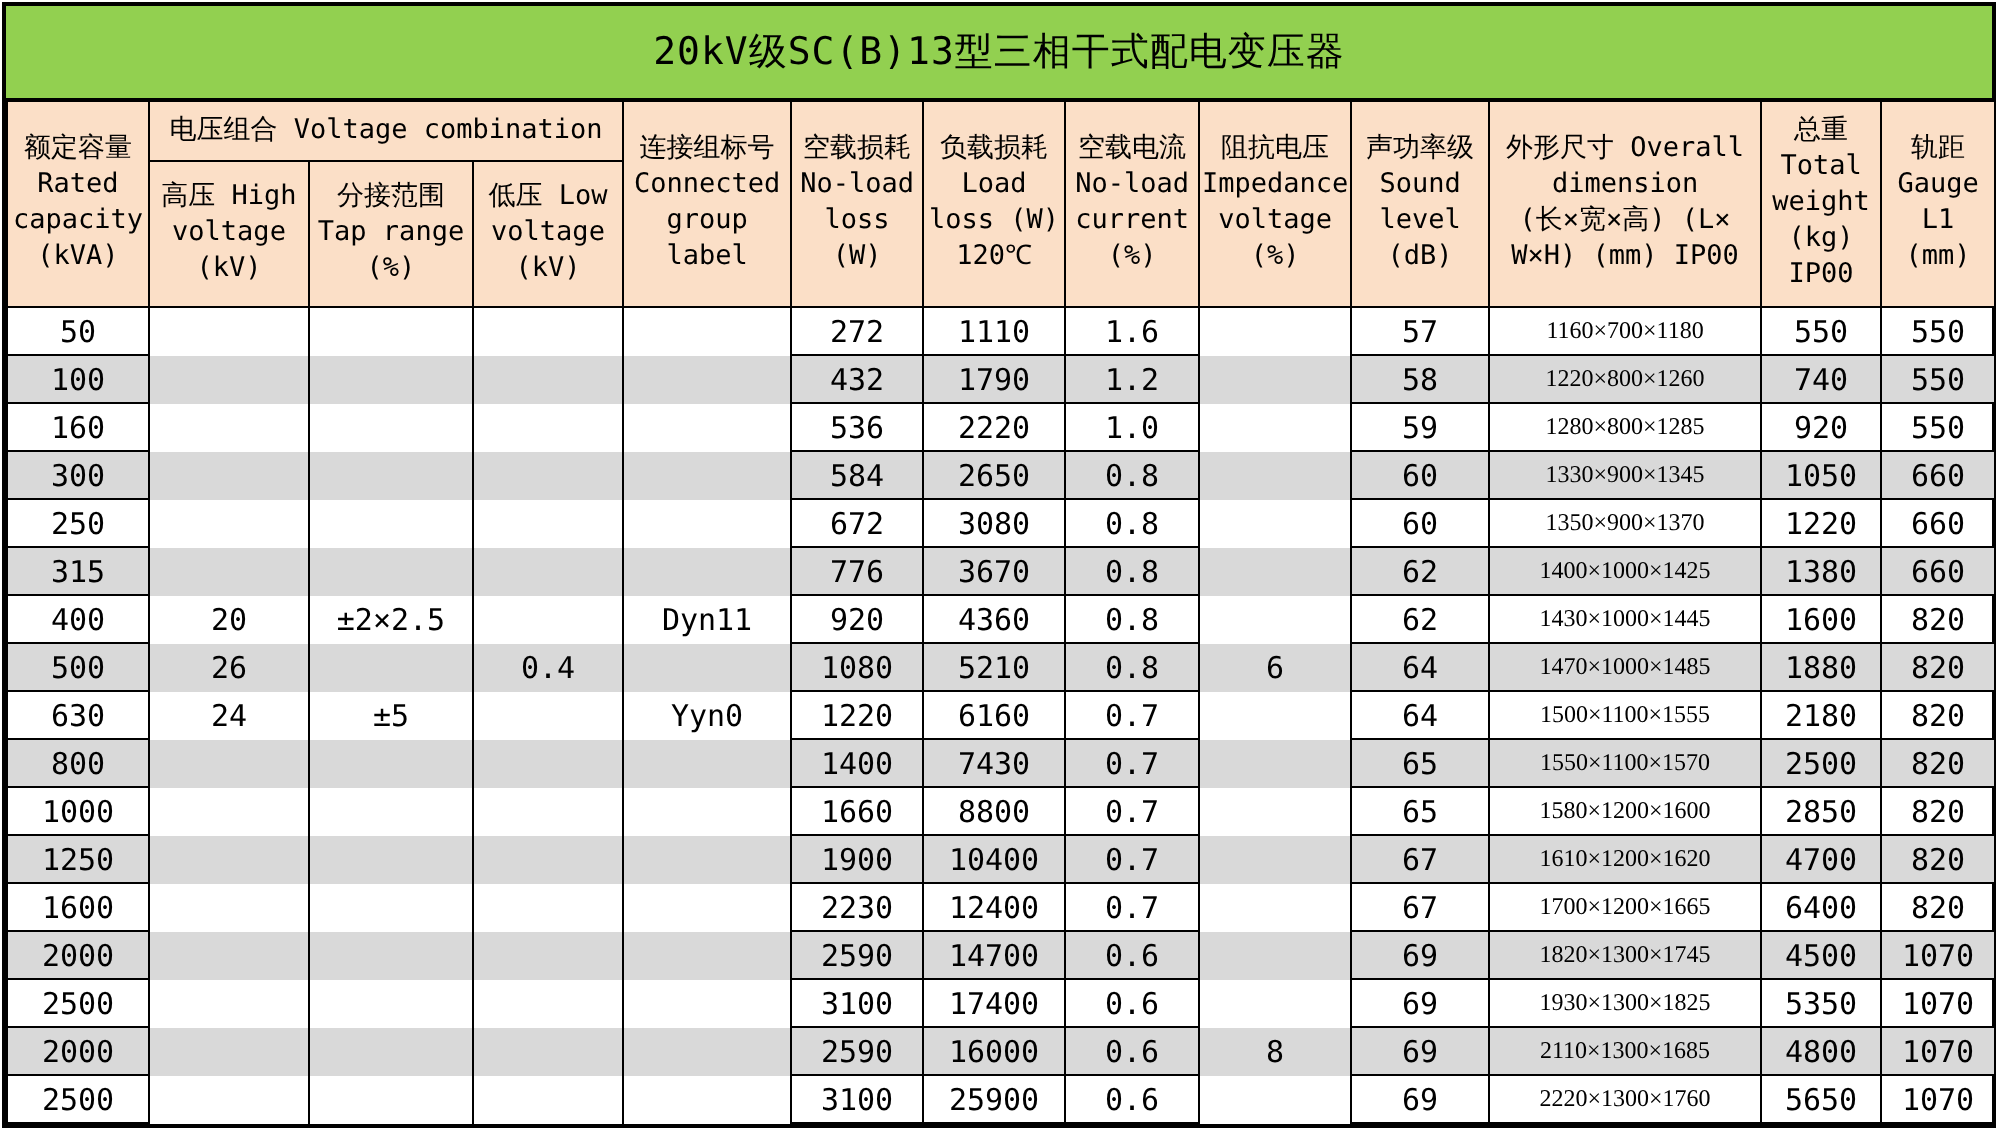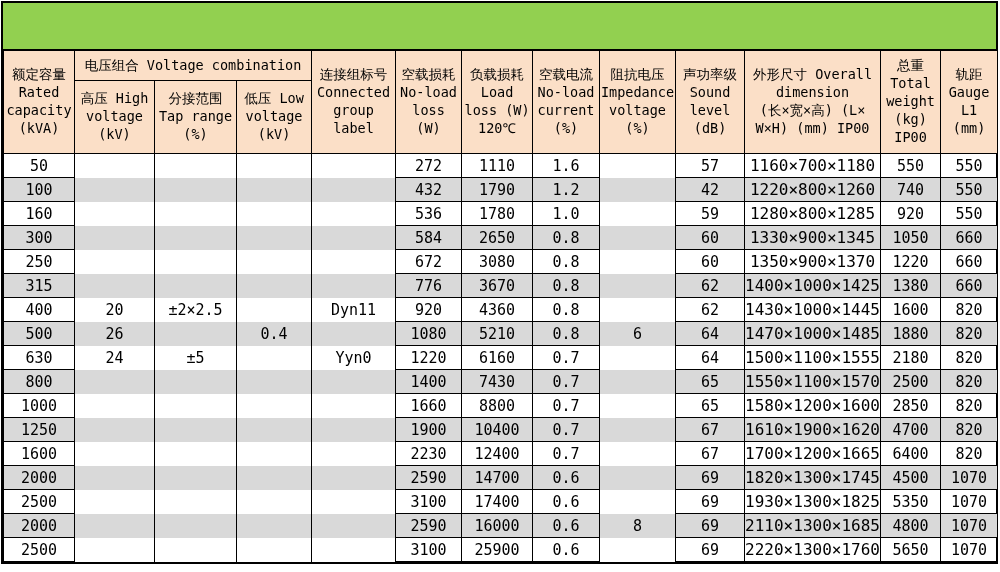--- a/index.html
+++ b/index.html
@@ -45,33 +45,34 @@
     padding: 1px 0;
   }
   tr.head-row-1 { height: 30px; }
   tr.head-row-2 { height: 73px; }
   tbody tr { height: 24px; }
   tbody td {
     font-size: 15px;
     padding: 0;
     white-space: nowrap;
   }
-  tbody td.dim { font-size: 16px; }
+  tbody td.dim { font-size: 12px; font-family: Liberation Serif, serif; }
   tbody tr:nth-child(even) td { background: #D9D9D9; }
   
   tbody td:nth-child(2), tbody td:nth-child(3), tbody td:nth-child(4),
   tbody td:nth-child(5), tbody td:nth-child(9) {
     border-top: none; border-bottom: none;
   }
 </style>
 </head>
 <body>
 
 <div class="frame">
   <div class="title-block">
+    <div class="title-zh">20kV级SC(B)13型三相干式配电变压器</div>
   </div>
   <table>
     <colgroup>
       <col style="width:71px">
         <col style="width:80px">
         <col style="width:82px">
       <col style="width:75px">
         <col style="width:84px">
         <col style="width:66px">
       <col style="width:71px">
@@ -158,33 +159,33 @@
         <tr>
           <td>100</td>
           <td></td>
           <td></td>
           <td></td>
           <td></td>
           <td>432</td>
           <td>1790</td>
           <td>1.2</td>
           <td></td>
-          <td>42</td>
+          <td>58</td>
           <td class="dim">1220×800×1260</td>
           <td>740</td>
           <td>550</td>
         </tr>
         <tr>
           <td>160</td>
           <td></td>
           <td></td>
           <td></td>
           <td></td>
           <td>536</td>
-          <td>1780</td>
+          <td>2220</td>
           <td>1.0</td>
           <td></td>
           <td>59</td>
           <td class="dim">1280×800×1285</td>
           <td>920</td>
           <td>550</td>
         </tr>
         <tr>
           <td>300</td>
           <td></td>
@@ -309,21 +310,21 @@
           <td>1250</td>
           <td></td>
           <td></td>
           <td></td>
           <td></td>
           <td>1900</td>
           <td>10400</td>
           <td>0.7</td>
           <td></td>
           <td>67</td>
-          <td class="dim">1610×1900×1620</td>
+          <td class="dim">1610×1200×1620</td>
           <td>4700</td>
           <td>820</td>
         </tr>
         <tr>
           <td>1600</td>
           <td></td>
           <td></td>
           <td></td>
           <td></td>
           <td>2230</td>

